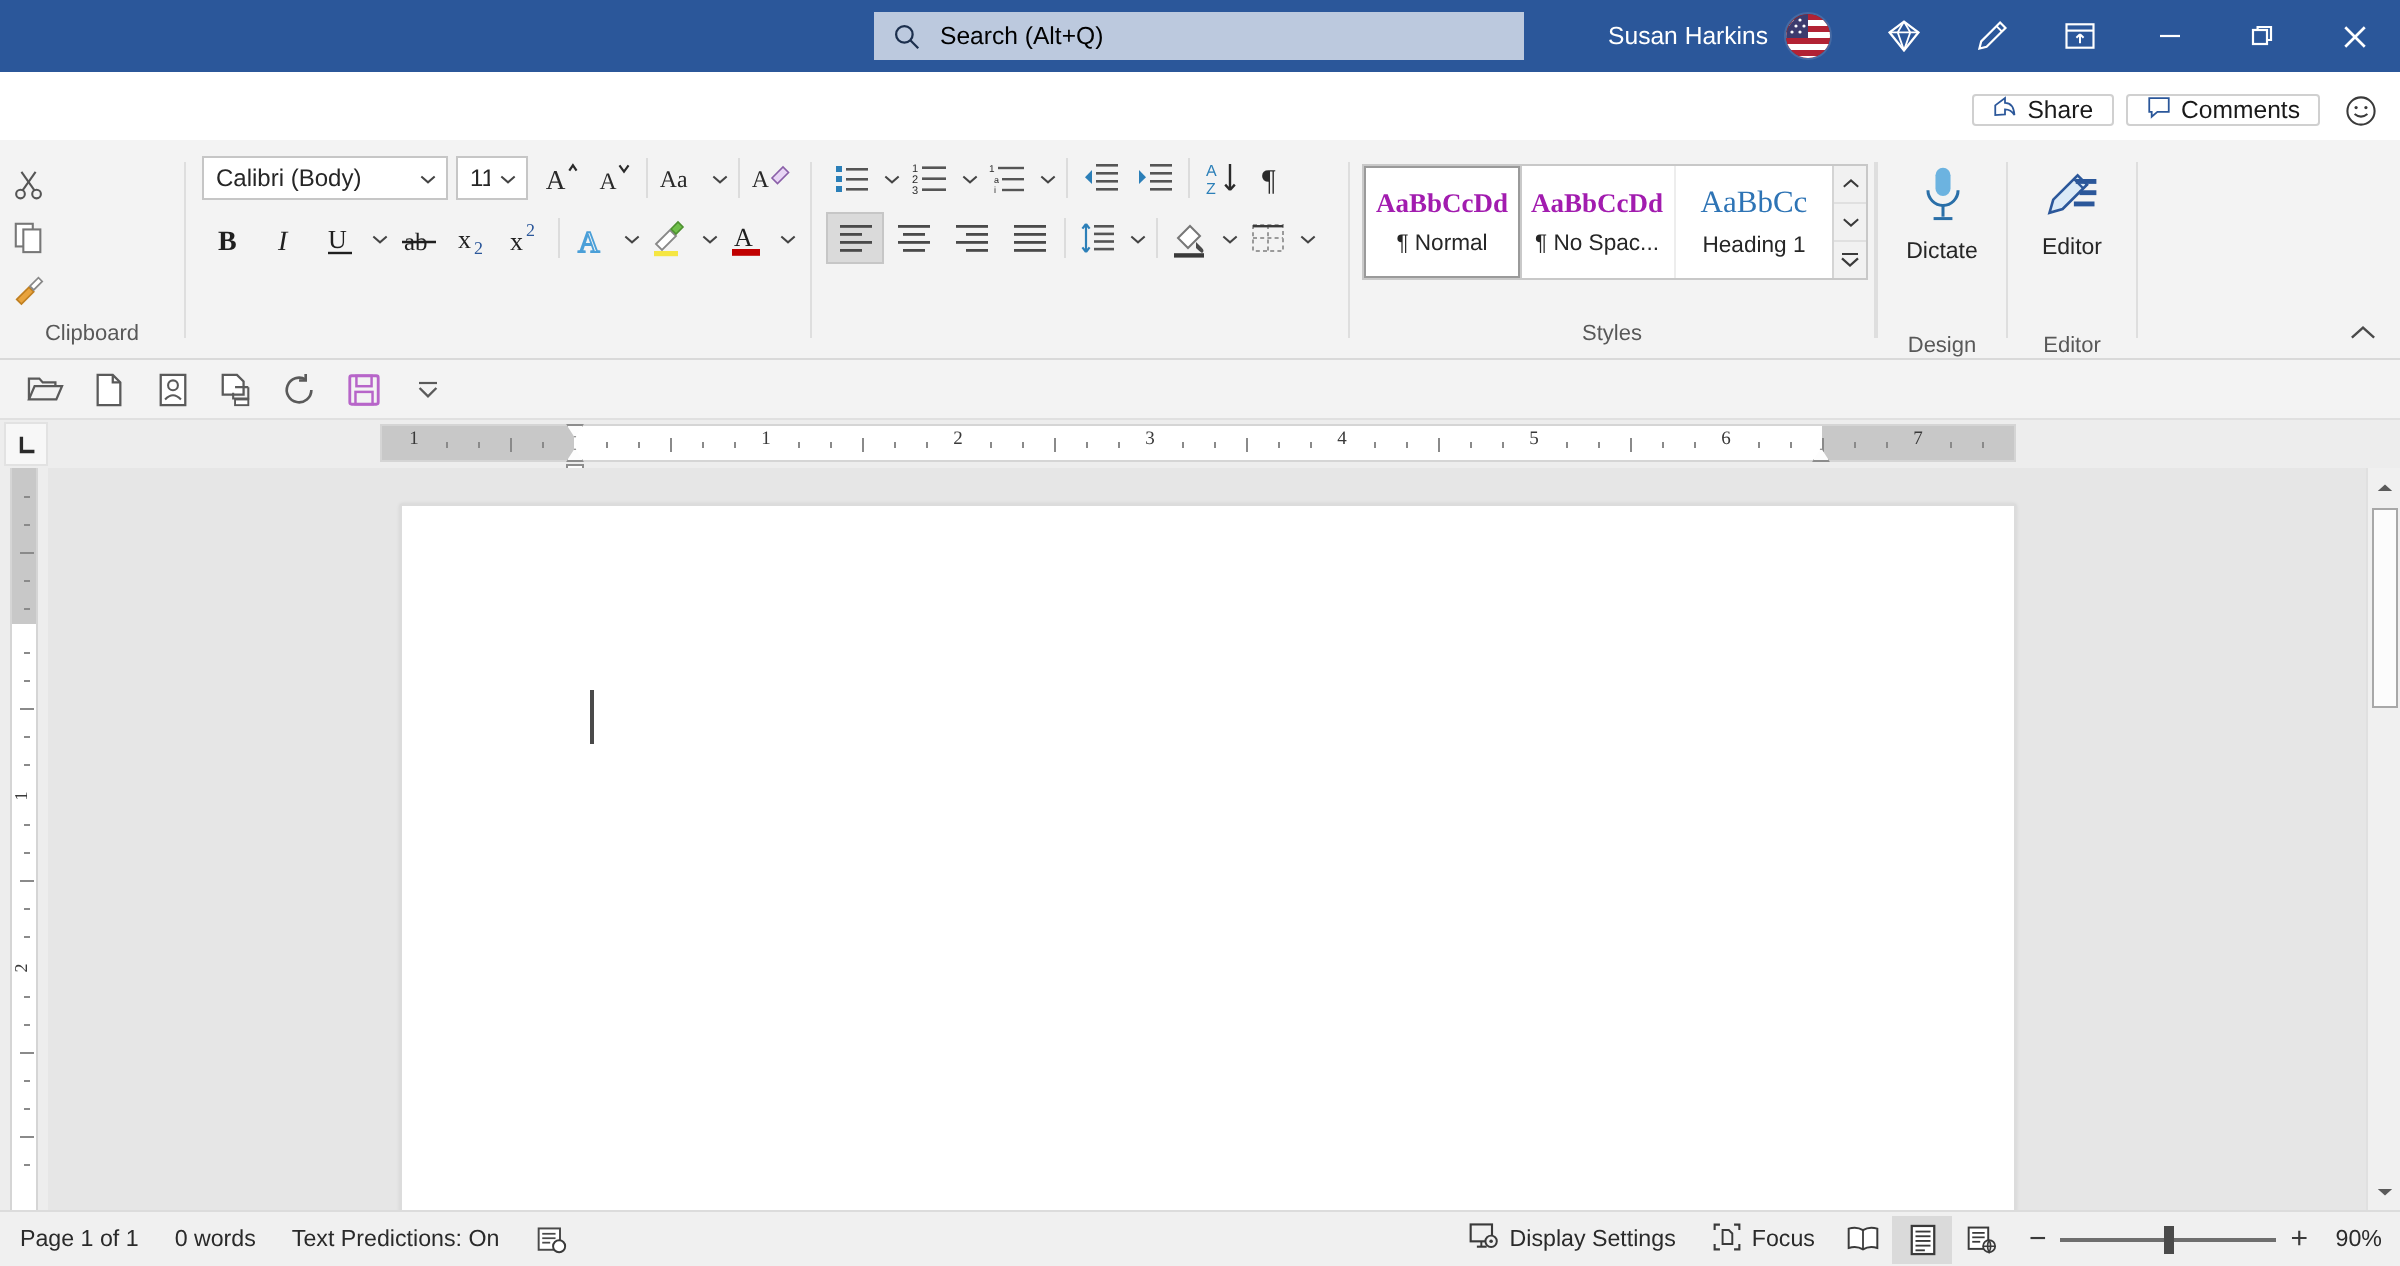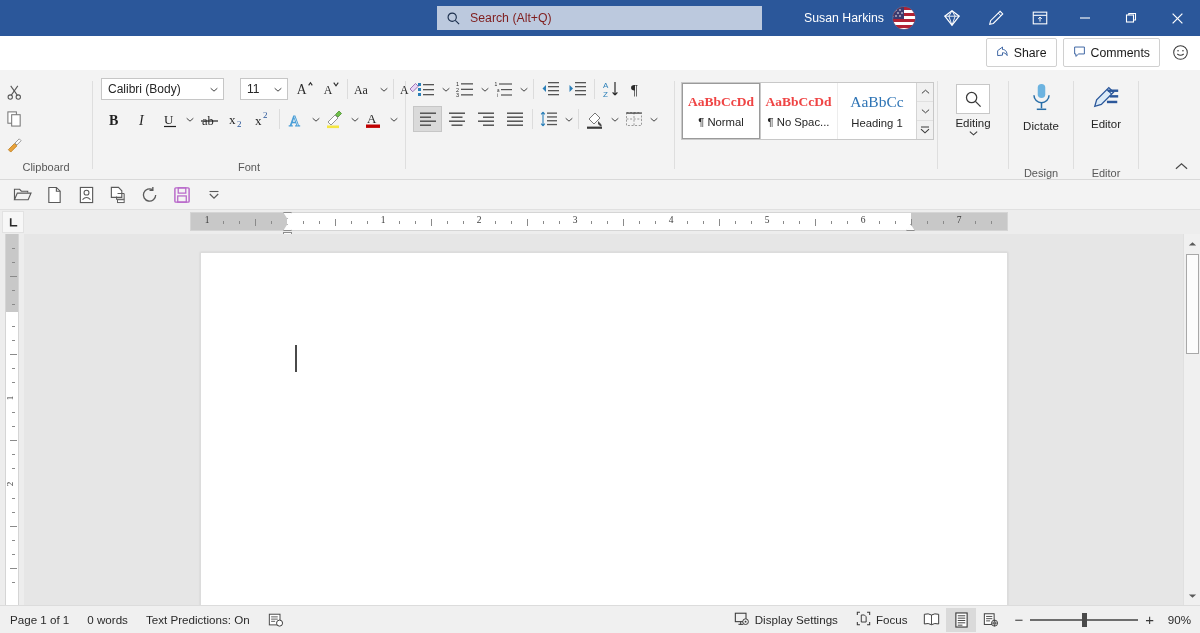--- a/index.html
+++ b/index.html
@@ -23,21 +23,21 @@
     color:#ffffff; font-size:12.5px; letter-spacing:.1px;
     pointer-events:none;
   }
   .qat-left { width:430px; height:100%; }
   .search-box {
     position:absolute; left:437px; top:6px; width:325px; height:24px;
     background:#bcc9de; display:flex; align-items:center; padding-left:9px;
     border:none;
   }
   .search-box .sicon { width:15px; height:15px; margin-right:9px; flex:0 0 15px; }
-  .search-ph { color:#7f1d1d; font-size:12.3px; }
+  .search-ph { color:#000000; font-size:12.3px; }
   .title-right {
     position:absolute; right:0; top:0; height:36px;
     display:flex; align-items:center;
   }
   .acct-name { color:#fff; font-size:12.3px; margin-right:8px; }
   .avatar {
     width:24px; height:24px; border-radius:50%; overflow:hidden;
     margin-right:14px; flex:0 0 24px; border:1px solid #466aa3;
     background:#8a2a2a;
   }
@@ -57,21 +57,21 @@
     padding:0 11px; height:32px; line-height:32px; font-size:12.6px;
     color:#333333; position:relative; white-space:nowrap;
   }
   .tab.active { color:#2b579a; font-weight:bold; }
   .tab.active::after {
     content:""; position:absolute; left:9px; right:9px; bottom:1px;
     height:2.5px; background:#2b579a;
   }
   .tabbar-right { position:absolute; right:6px; bottom:3px; display:flex; align-items:center; gap:6px; }
   .pillbtn {
-    height:29px; border:1px solid #d0d0d0; background:#fff; display:flex; align-items:center;
+    height:16px; border:1px solid #d0d0d0; background:#fff; display:flex; align-items:center;
     gap:5px; padding:0 9px; font-size:12.3px; color:#1a1a1a; border-radius:2px;
   }
   .smiley { width:28px; height:24px; display:flex; align-items:center; justify-content:center; }
 
   
   .ribbon {
     height:110px; background:#f3f3f3; flex:0 0 110px;
     display:flex; align-items:stretch; position:relative;
     border-bottom:1px solid #d9d9d9;
   }
@@ -103,38 +103,38 @@
   .fontgroup { width:312px; }
   .font-rows { display:flex; flex-direction:column; gap:4px; padding-left:8px; }
   .row { display:flex; align-items:center; }
   .combo {
     height:22px; background:#fff; border:1px solid #c6c6c6;
     display:flex; align-items:center; padding:0 0 0 6px; font-size:12px; color:#262626;
   }
   .combo .cv { flex:1; white-space:nowrap; overflow:hidden; }
   .combo .ca { width:18px; display:flex; align-items:center; justify-content:center; }
   .font-name { width:123px; }
-  .font-size { width:48px; margin-left:16px; }
+  .font-size { width:36px; margin-left:4px; }
 
   
   .paragraph { width:268px; }
   .par-rows { display:flex; flex-direction:column; gap:4px; padding-left:7px; }
 
   
   .styles { width:262px; }
   .style-gallery {
     display:flex; border:1px solid #c8c8c8; background:#fff; height:58px;
     margin-left:6px; position:relative;
   }
   .style-card {
     width:78px; height:56px; display:flex; flex-direction:column;
     align-items:center; justify-content:center; border-right:1px solid #ededed;
   }
   .style-card.selected { border:1px solid #9a9a9a; outline:1px solid #c9c9c9; }
-  .style-prev { font-size:13.5px; color:#ef4444; font-family:"Liberation Serif", serif; font-weight:bold;}
+  .style-prev { font-size:13.5px; color:#a21caf; font-family:"Liberation Serif", serif; font-weight:bold;}
   .style-prev.h1 { color:#2e74b5; font-weight:normal; font-size:15.5px; }
   .style-name { font-size:11.3px; color:#262626; margin-top:6px; white-space:nowrap; }
   .style-scroll {
     width:17px; display:flex; flex-direction:column; background:#f1f1f1;
     border-left:1px solid #d4d4d4;
   }
   .style-scroll > div {
     flex:1; display:flex; align-items:center; justify-content:center;
     border-bottom:1px solid #e0e0e0; font-size:8px; color:#444;
   }
@@ -509,21 +509,20 @@
                 </svg>
             </div>
             <div class="caret">
               <svg width="10" height="7" viewBox="0 0 12 8">
                   <path d="M2 2.5 L6 6 L10 2.5" fill="none" stroke="#444" stroke-width="1.2"></path>
                 </svg>
             </div>
           </div>
         </div>
       </div>
-      <div class="group-label">Font</div>
     </div>
     <div class="group-divider"></div>
 
     <div class="group paragraph">
       <div class="group-body">
         <div class="par-rows">
           <div class="row">
             <div class="ib" style="width:24px">
               <svg width="20" height="18" viewBox="0 0 20 18">
                   <rect x="2" y="3" width="3" height="3" fill="#2b7fb8"></rect>
@@ -711,40 +710,24 @@
             </div>
             <div style="border-bottom:none">
               <svg width="10" height="8" viewBox="0 0 10 8">
                   <line x1="1" y1="1" x2="9" y2="1" stroke="#3a3a3a" stroke-width="1"></line>
                   <path d="M1 3.2 L5 6.8 L9 3.2" fill="none" stroke="#3a3a3a" stroke-width="1.1"></path>
                 </svg>
             </div>
           </div>
         </div>
       </div>
+      <div class="group-label">Styles</div>
     </div>
     <div class="group-divider"></div>
 
-    <div class="group" style="width:70px">
-      <div class="group-body" style="justify-content:center;padding-top:10px">
-        <div class="bigbtn">
-          <span class="editing-box">
-            <svg width="19" height="19" viewBox="0 0 20 20">
-                <circle cx="8" cy="8" r="5.4" fill="none" stroke="#3a3a3a" stroke-width="1.3"></circle>
-                <line x1="12" y1="12" x2="17.5" y2="17.5" stroke="#3a3a3a" stroke-width="1.4"></line>
-              </svg>
-          </span>
-          <span class="blabel">Editing</span>
-          <svg width="11" height="8" viewBox="0 0 12 8">
-              <path d="M2 2.5 L6 6 L10 2.5" fill="none" stroke="#3a3a3a" stroke-width="1.2"></path>
-            </svg>
-        </div>
-      </div>
-      <div class="group-label"></div>
-    </div>
     <div class="group-divider"></div>
 
     <div class="group" style="width:64px">
       <div class="group-body" style="justify-content:center;padding-top:8px">
         <div class="bigbtn">
           <span>
             <svg width="27" height="32" viewBox="0 0 28 34">
                 <rect x="10" y="2" width="8" height="15" rx="4" fill="#6cb3e0"></rect>
                 <path d="M6 14 A8 8 0 0 0 22 14" fill="none" stroke="#2a6fa8" stroke-width="1.6"></path>
                 <line x1="14" y1="22" x2="14" y2="28" stroke="#2a6fa8" stroke-width="1.6"></line>

